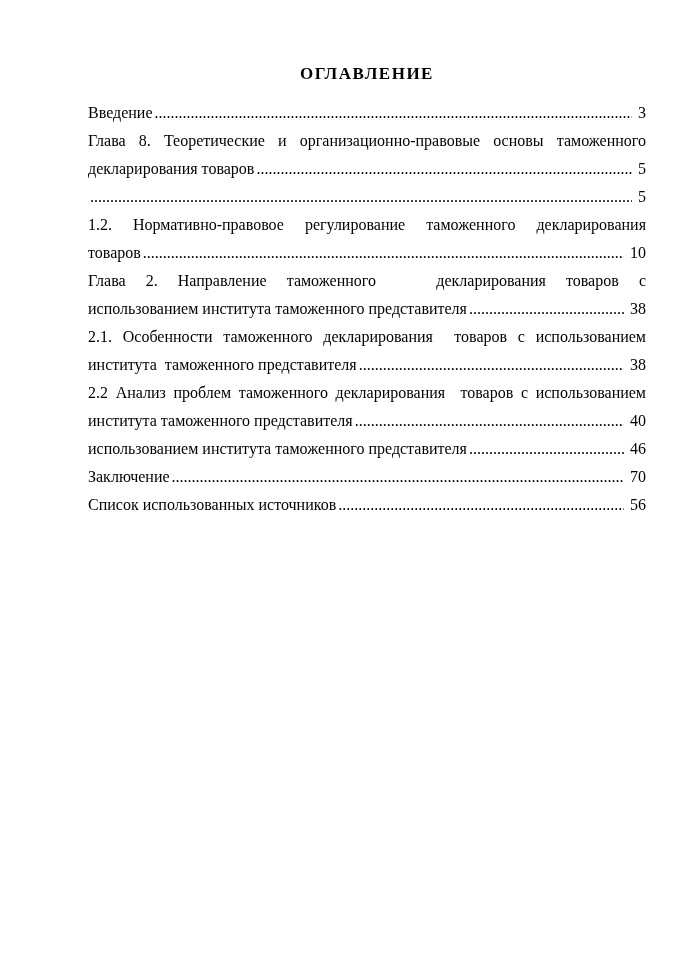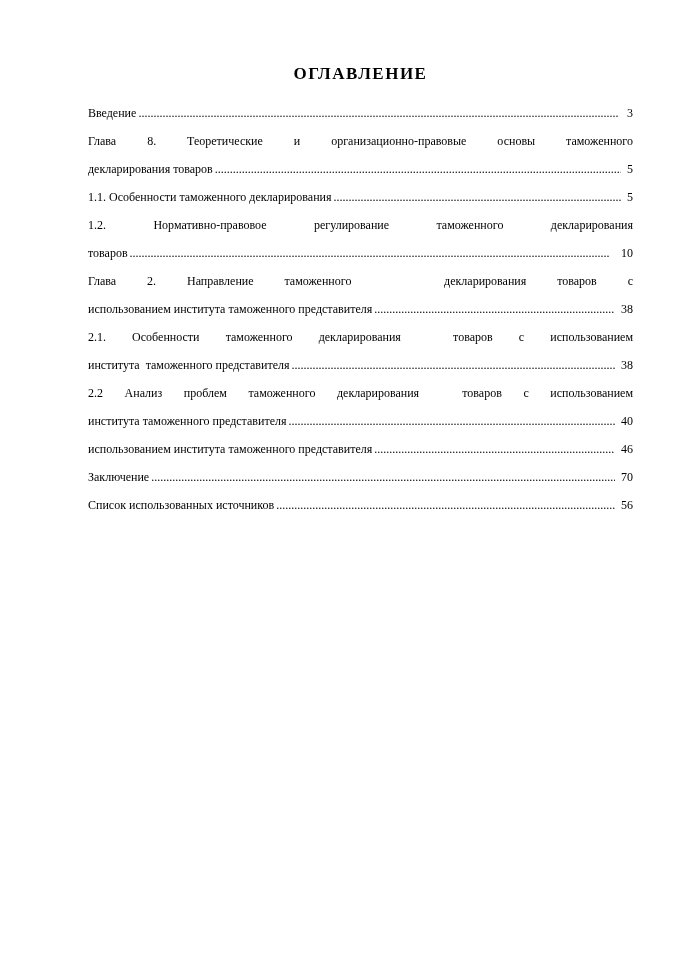--- a/index.html
+++ b/index.html
@@ -6,36 +6,36 @@
   html, body { background: #ffffff; }
   .page {
     position: relative;
     width: 675px;
     height: 961px;
     margin: 0 auto;
     background: #ffffff;
     color: #000000;
     font-family: "Liberation Serif", "DejaVu Serif", serif;
     font-size: 16px;
-    padding: 60px 42px 0 88px;
+    padding: 60px 29px 0 88px;
     overflow: hidden;
   }
   .doc-title {
     font-size: 17px;
     font-weight: bold;
     letter-spacing: 1.5px;
     text-align: center;
     line-height: 28px;
     margin-bottom: 11px;
   }
   .toc { width: 100%; }
   .entry { width: 100%; }
   .line {
     line-height: 28px;
-    font-size: 12px;
+    font-size: 16px;
   }
   .line.mid {
     text-align: justify;
     text-align-last: justify;
   }
   .line.last {
     display: flex;
     align-items: baseline;
     white-space: nowrap;
   }
@@ -77,21 +77,20 @@
       <div class="line mid">Глава 8. Теоретические и организационно-правовые основы таможенного</div>
       <div class="line last">
         <span class="txt">декларирования товаров</span>
         <span class="dots"></span>
         <span class="pg">5</span>
       </div>
     </div>
 
     <div class="entry">
       <div class="line last">
-        <span class="txt">1.1. Особенности таможенного декларирования</span>
         <span class="dots"></span>
         <span class="pg">5</span>
       </div>
     </div>
 
     <div class="entry">
       <div class="line mid">1.2. Нормативно-правовое регулирование таможенного декларирования</div>
       <div class="line last">
         <span class="txt">товаров</span>
         <span class="dots"></span>

